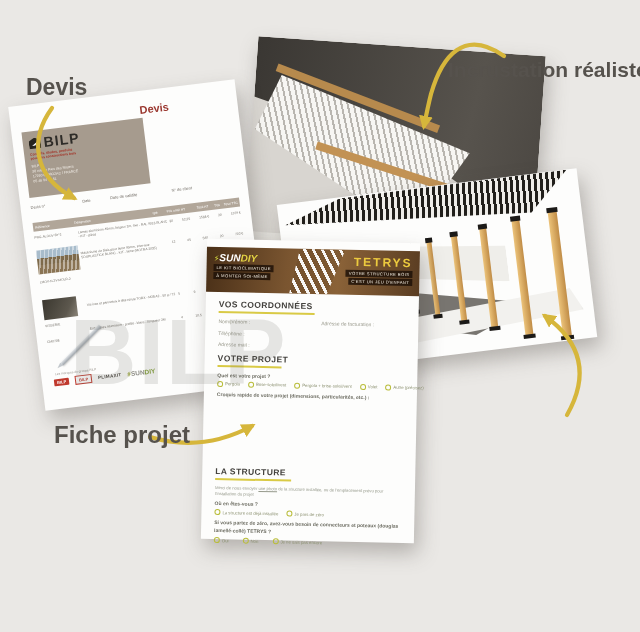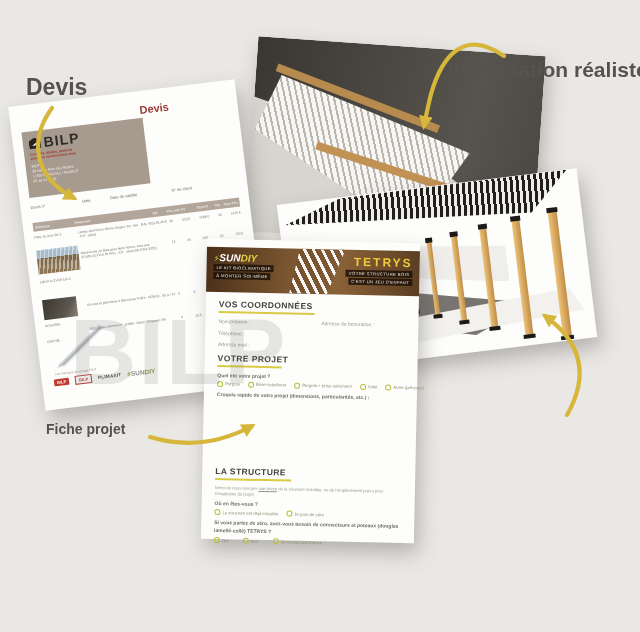--- a/index.html
+++ b/index.html
@@ -4,21 +4,21 @@
 <style>
   html,body{margin:0;padding:0;}
   body{width:640px;height:632px;overflow:hidden;background:#eae8e5;
        font-family:"Liberation Sans","DejaVu Sans",sans-serif;position:relative;}
   .stage{position:absolute;inset:0;}
 
   
   .callout{position:absolute;font-weight:bold;color:#56524d;z-index:30;white-space:nowrap;}
   .lbl-devis{left:26px;top:74px;font-size:23px;}
   .lbl-incr{left:448px;top:58px;font-size:21px;}
-  .lbl-fiche{left:46px;top:421px;font-size:14px;}
+  .lbl-fiche{left:54px;top:421px;font-size:24px;}
   .lbl-model{left:452px;top:418px;font-size:21px;}
   .etude{position:absolute;left:0;right:0;top:536px;text-align:center;z-index:30;
          font-size:39px;font-weight:bold;color:#dcbc3e;letter-spacing:1px;}
 
   
   .wm{position:absolute;font-weight:bold;color:rgba(108,106,102,0.16);z-index:20;
       white-space:nowrap;pointer-events:none;line-height:1;}
   .wm1{left:66px;top:224px;font-size:92px;letter-spacing:-2px;}
   .wm2{left:70px;top:306px;font-size:92px;letter-spacing:2px;}
 

